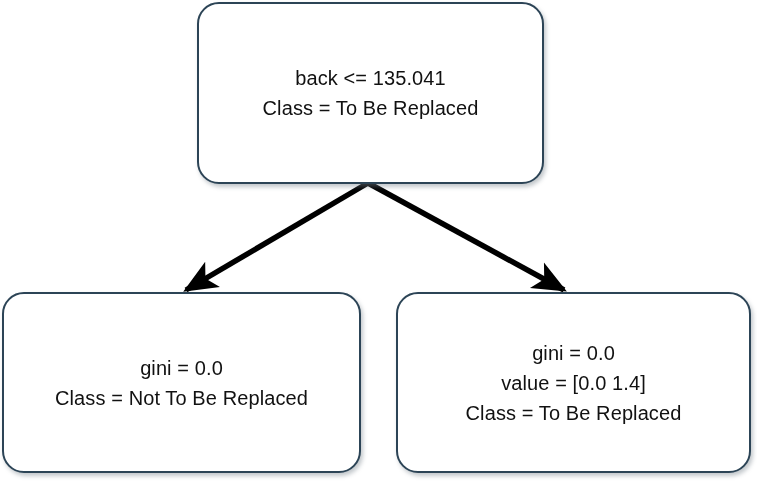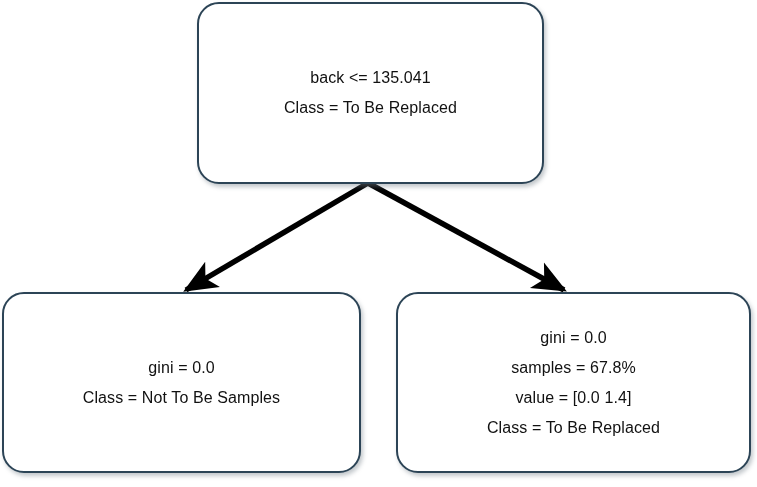--- a/index.html
+++ b/index.html
@@ -32,21 +32,21 @@
     border-radius: 22px;
     box-shadow: 2px 3px 4px rgba(120,130,140,0.45);
     display: flex;
     flex-direction: column;
     align-items: center;
     justify-content: center;
     z-index: 2;
   }
   .node-line {
     color: #111111;
-    font-size: 16px;
+    font-size: 20px;
     line-height: 30px;
     white-space: nowrap;
     text-align: center;
     letter-spacing: 0.1px;
   }
   
   #node-root {
     left: 197px;
     top: 2px;
     width: 347px;
@@ -82,23 +82,22 @@
     <line x1="368" y1="183" x2="564" y2="290" stroke="#000000" stroke-width="5.5" marker-end="url(#arrowhead)"></line>
   </svg>
 
   <div class="node" id="node-root">
     <div class="node-line">back &lt;= 135.041</div>
     <div class="node-line">Class = To Be Replaced</div>
   </div>
 
   <div class="node" id="node-left">
     <div class="node-line">gini = 0.0</div>
-    <div class="node-line">Class = Not To Be Samples</div>
+    <div class="node-line">Class = Not To Be Replaced</div>
   </div>
 
   <div class="node" id="node-right">
     <div class="node-line">gini = 0.0</div>
-    <div class="node-line">samples = 67.8%</div>
     <div class="node-line">value = [0.0 1.4]</div>
     <div class="node-line">Class = To Be Replaced</div>
   </div>
 
 </div>
 
 </body></html>

